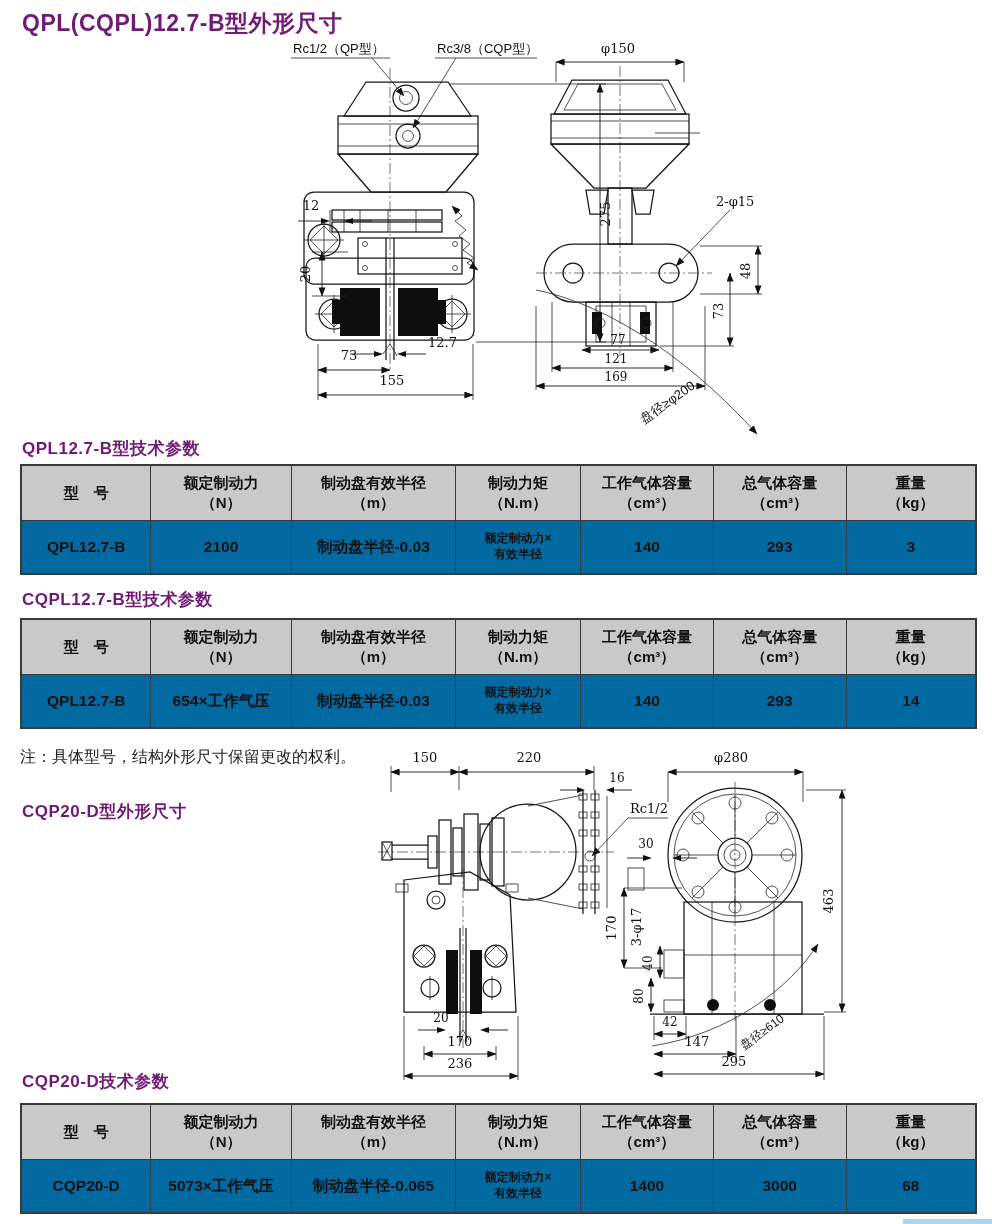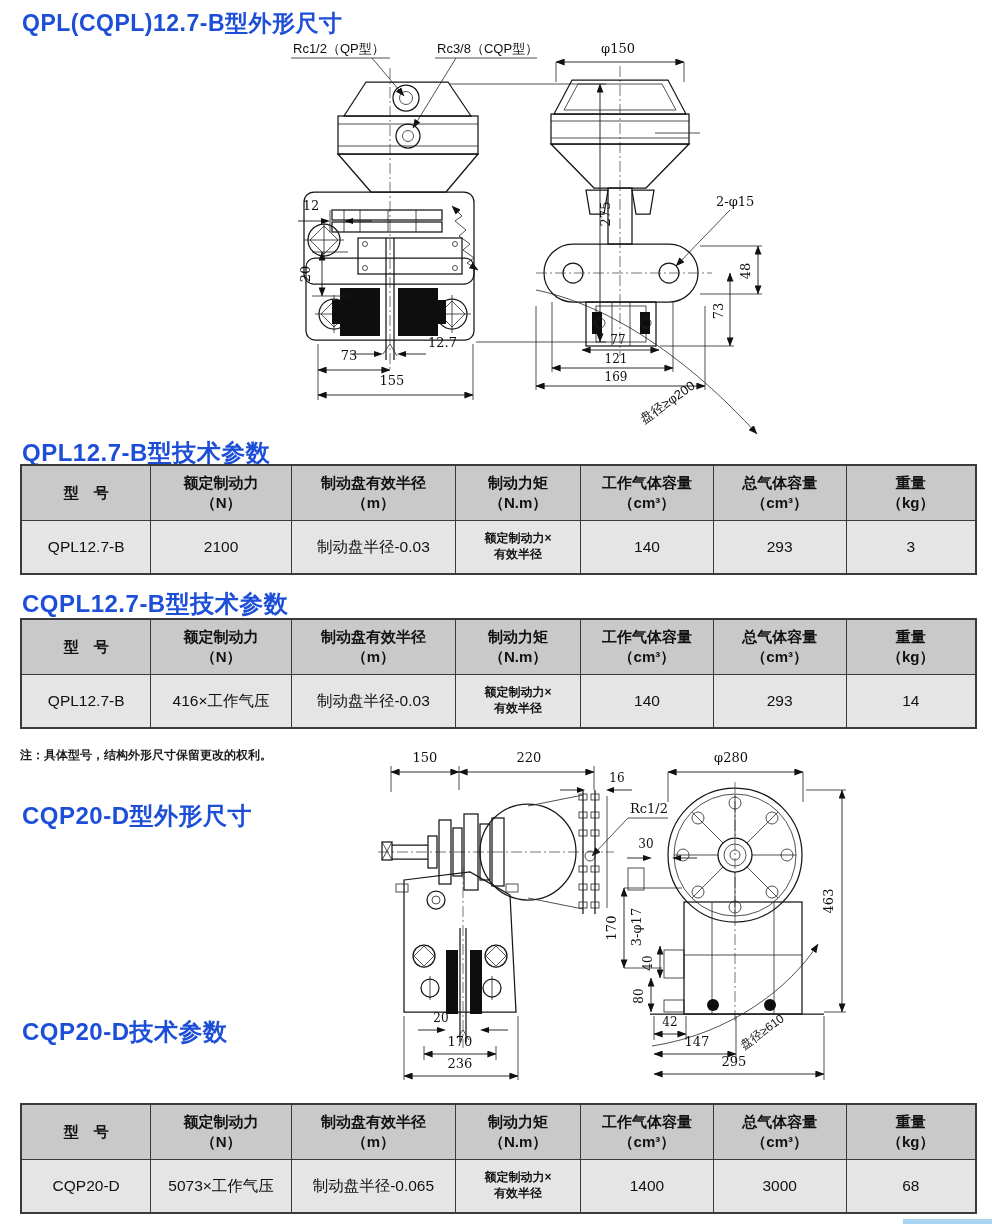--- a/index.html
+++ b/index.html
@@ -1,26 +1,26 @@
 <!DOCTYPE html>
 <html><head>
 <meta charset="utf-8">
 <style>
   html,body{margin:0;padding:0}
   body{width:992px;height:1224px;position:relative;background:#ffffff;
        font-family:"Liberation Sans","DejaVu Sans",sans-serif;color:#111;overflow:hidden}
   .abs{position:absolute}
-  h1,h2{margin:0;font-weight:700;color:#1d4ed8;letter-spacing:.5px;white-space:nowrap}
+  h1,h2{margin:0;font-weight:700;color:#701a75;letter-spacing:.5px;white-space:nowrap}
   h1{font-size:23px}
-  h2{font-size:24px}
-  .note{font-size:12px;font-weight:700;color:#1c1c1c;white-space:nowrap}
-  table.spec{width:100%;border-collapse:collapse;table-layout:fixed;border:2px solid #3a3a3a;background:#e5e5e5}
+  h2{font-size:17px}
+  .note{font-size:16px;font-weight:400;color:#1c1c1c;white-space:nowrap}
+  table.spec{width:100%;border-collapse:collapse;table-layout:fixed;border:2px solid #3a3a3a;background:#0369a1}
   .spec th,.spec td{border:1.5px solid #3a3a3a;text-align:center;vertical-align:middle;padding:3px 2px;overflow:hidden}
   .spec th{background:#c9c9c9;font-size:15px;font-weight:700;line-height:1.35;height:48px}
-  .spec td{font-size:15.5px;font-weight:400;height:46px;line-height:1.3}
+  .spec td{font-size:15.5px;font-weight:700;height:46px;line-height:1.3}
   .spec td:nth-child(4){font-size:12px;font-weight:700}
   .spec .l1,.spec .l2{display:block}
   .spec col:nth-child(1){width:13.6%}
   .spec col:nth-child(2){width:14.7%}
   .spec col:nth-child(3){width:17.2%}
   .spec col:nth-child(4){width:13.1%}
   .spec col:nth-child(5){width:13.9%}
   .spec col:nth-child(6){width:13.9%}
   .spec col:nth-child(7){width:13.6%}
   svg text{font-family:"DejaVu Serif","Liberation Serif",serif;font-size:13px;fill:#101010}
@@ -308,21 +308,21 @@
             <span class="l2">（kg）</span>
           </th>
         </tr>
       </thead>
       <tbody>
         <tr>
           <td>
             <span class="l1">QPL12.7-B</span>
           </td>
           <td>
-            <span class="l1">416×工作气压</span>
+            <span class="l1">654×工作气压</span>
           </td>
           <td>
             <span class="l1">制动盘半径-0.03</span>
           </td>
           <td>
             <span class="l1">额定制动力×</span>
             <span class="l2">有效半径</span>
           </td>
           <td>
             <span class="l1">140</span>
@@ -507,21 +507,21 @@
       <line class="thin" x1="686" y1="1016" x2="686" y2="1040"></line>
     <text x="697" y="1046" text-anchor="middle">147</text>
     <line class="dim" x1="654" y1="1054" x2="736" y2="1054" marker-start="url(#mS)" marker-end="url(#mE)"></line>
     <line class="thin" x1="736" y1="1016" x2="736" y2="1060"></line>
     <text x="734" y="1066" text-anchor="middle">295</text>
     <line class="dim" x1="654" y1="1074" x2="824" y2="1074" marker-start="url(#mS)" marker-end="url(#mE)"></line>
     <line class="thin" x1="824" y1="1016" x2="824" y2="1080"></line>
   </g>
 </svg>
 
-<h2 class="abs" style="left:22px;top:1016px">CQP20-D技术参数</h2>
+<h2 class="abs" style="left:22px;top:1070px">CQP20-D技术参数</h2>
 <div class="abs" style="left:20px;top:1103px;width:957px">
   <table class="spec">
       <colgroup>
         <col>
         <col>
         <col>
         <col>
         <col>
         <col>
         <col>

